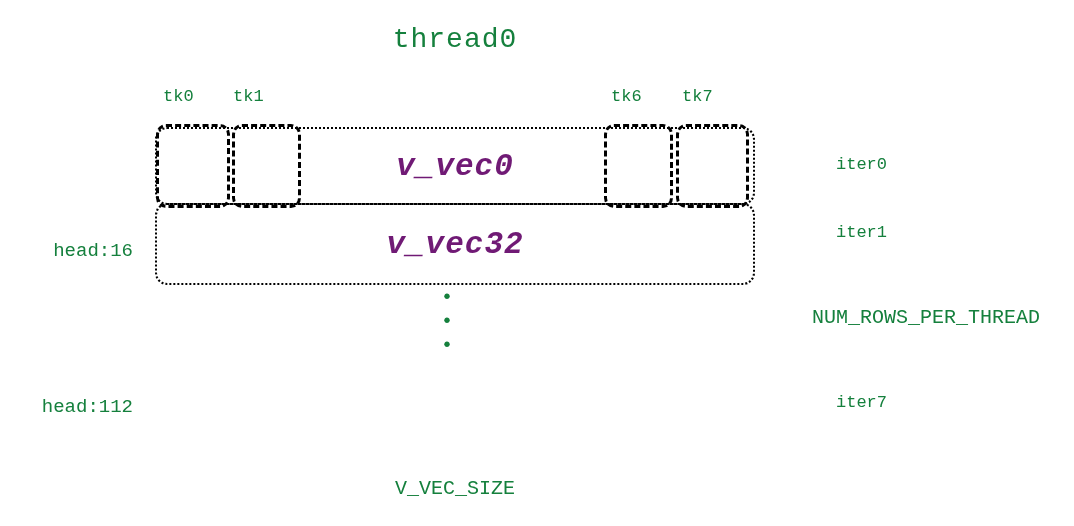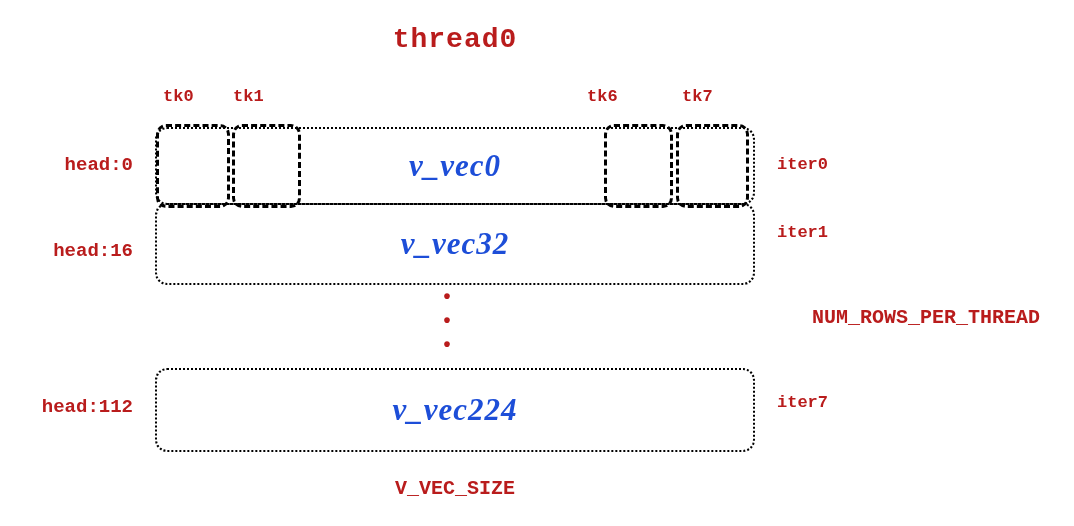--- a/index.html
+++ b/index.html
@@ -10,28 +10,28 @@
   .canvas {
     position: relative;
     width: 1074px;
     height: 526px;
     background: #ffffff;
     overflow: hidden;
     color: #000000;
   }
   .mono-b {
     font-family: "Liberation Mono", "DejaVu Sans Mono", monospace;
-    font-weight: bold;
-    color: #b91c1c;
+    font-weight: normal;
+    color: #15803d;
   }
   .mono-bi {
-    font-family: Liberation Serif, serif;
+    font-family: Liberation Mono, monospace;
     font-weight: bold;
     font-style: italic;
-    color: #1d4ed8;
+    color: #701a75;
   }
   .abs { position: absolute; box-sizing: border-box; }
 
   .title {
     left: 155px; top: 24px; width: 600px;
     font-size: 28px; text-align: center;
     letter-spacing: 1px;
   }
   .tk-label {
     top: 86px; width: 60px; height: 22px;
@@ -55,21 +55,21 @@
     border-radius: 10px;
     background: transparent;
     z-index: 2;
   }
   .head-label {
     left: 8px; width: 125px; height: 22px;
     font-size: 19px; text-align: right; line-height: 22px;
   }
   .iter-label {
     left: 777px; width: 110px; height: 22px;
-    font-size: 17px; text-align: left; line-height: 22px;
+    font-size: 17px; text-align: right; line-height: 22px;
   }
   .ellipsis {
     left: 436px; top: 292px; width: 22px;
     display: flex; flex-direction: column; align-items: center;
     gap: 12px;
   }
   .dot {
     font-size: 20px; line-height: 12px;
   }
   .right-label {
@@ -83,41 +83,37 @@
 </style>
 </head>
 <body>
 
 <div class="canvas">
 
   <div class="abs title mono-b">thread0</div>
 
   <div class="abs tk-label mono-b" style="left:163px">tk0</div>
   <div class="abs tk-label mono-b" style="left:233px">tk1</div>
-  <div class="abs tk-label mono-b" style="left:587px">tk6</div>
+  <div class="abs tk-label mono-b" style="left:611px">tk6</div>
   <div class="abs tk-label mono-b" style="left:682px">tk7</div>
 
   <div class="abs vrow" style="top:127px;height:78px">
     <span class="vec-label mono-bi">v_vec0</span>
   </div>
 
   <div class="abs tkbox" style="left:156px;width:74px"></div>
   <div class="abs tkbox" style="left:232px;width:69px"></div>
   <div class="abs tkbox" style="left:604px;width:69px"></div>
   <div class="abs tkbox" style="left:676px;width:73px"></div>
 
   <div class="abs vrow" style="top:203px;height:82px">
     <span class="vec-label mono-bi">v_vec32</span>
   </div>
 
-  <div class="abs vrow" style="top:368px;height:84px">
-    <span class="vec-label mono-bi">v_vec224</span>
-  </div>
 
-  <div class="abs head-label mono-b" style="top:154px">head:0</div>
   <div class="abs head-label mono-b" style="top:240px">head:16</div>
   <div class="abs head-label mono-b" style="top:396px">head:112</div>
 
   <div class="abs iter-label mono-b" style="top:154px">iter0</div>
   <div class="abs iter-label mono-b" style="top:222px">iter1</div>
   <div class="abs iter-label mono-b" style="top:392px">iter7</div>
 
   <div class="abs ellipsis">
     <span class="dot mono-b">•</span>
     <span class="dot mono-b">•</span>

